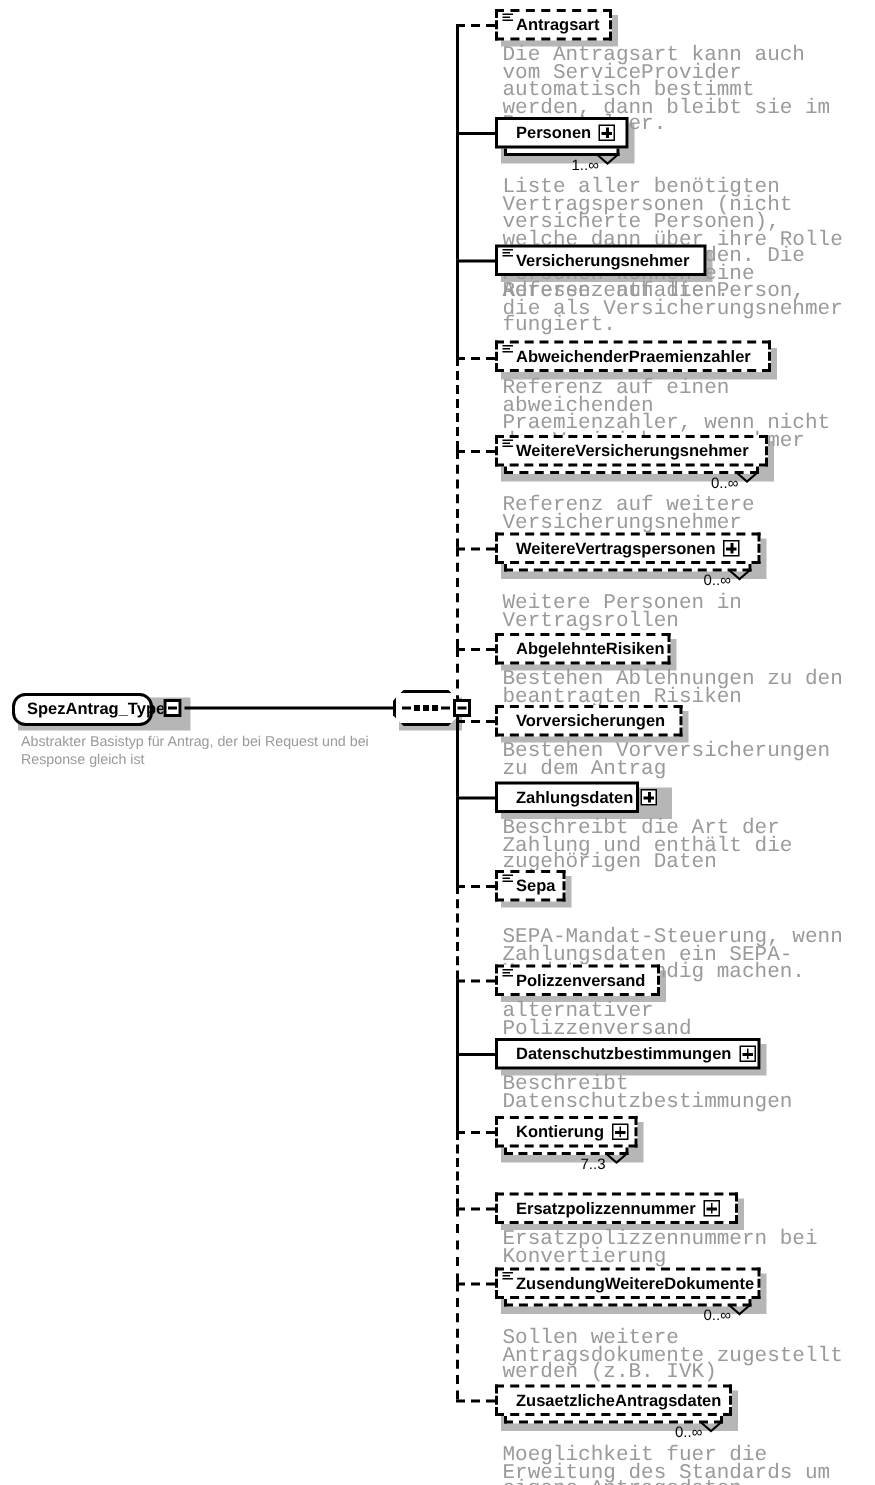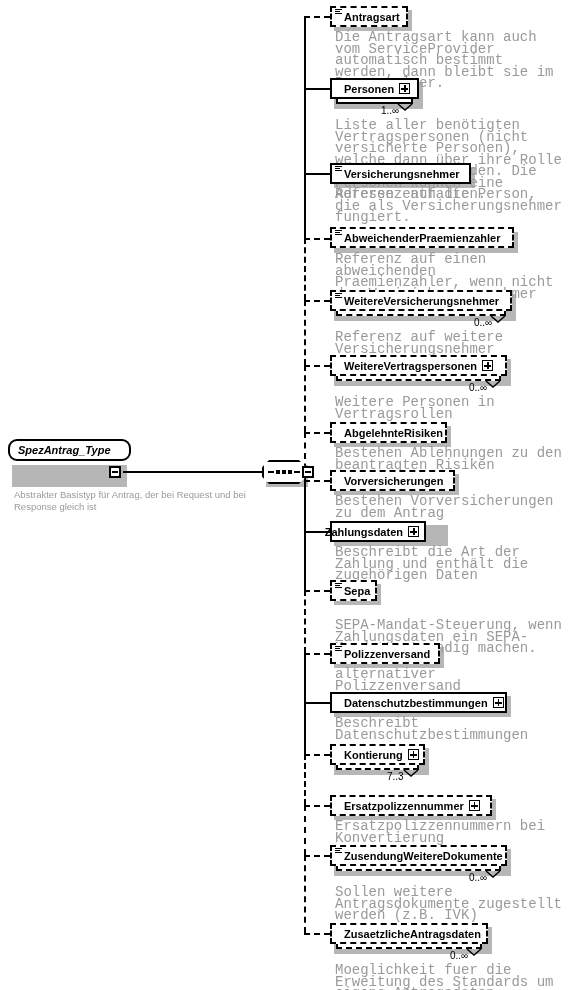--- a/index.html
+++ b/index.html
@@ -162,21 +162,21 @@
   .typedesc{
     position:absolute;
     font-size:9.5px;line-height:11.5px;color:#9a9a9a;z-index:6;
   }
 </style>
 </head>
 <body>
 
 <div id="canvas">
     <div class="shadowrect" style="left: 12px; top: 465px; width: 115px; height: 22px;"></div>
-    <div class="typebox" style="left: 8px; top: 439px; width: 123px; font-style: italic;">
+    <div class="typebox" style="left: 8px; top: 462px; width: 94px;">
       <span>SpezAntrag_Type</span>
     </div>
     <div class="edge-toggle" style="left: 109px; top: 466px;"></div>
     <div class="typedesc" style="left: 14px; top: 489px; width: 250px;">Abstrakter Basistyp für Antrag, der bei Request und bei Response gleich ist</div>
     <div class="hline" style="left: 123px; top: 471px; width: 139px;"></div>
     <div class="shadowrect" style="left: 266px; top: 465px; width: 42px; height: 22px;"></div>
     <div class="seqnode" style="left: 262px; top: 460px;">
       <div class="seq-oct"></div>
       <div class="seq-dots">
         <s></s>
@@ -283,21 +283,21 @@
     </div>
     <div class="desc" style="left: 335px; top: 448px; width: 232px;">Bestehen Ablehnungen zu den beantragten Risiken</div>
     <div class="hline dash" style="left: 304px; top: 480px; width: 26px;"></div>
     <div class="shadowrect" style="left: 334px; top: 474px; width: 125px; height: 21px;"></div>
     <div class="nodebox opt" style="left: 330px; top: 470px; width: 125px;">
       <span>Vorversicherungen</span>
     </div>
     <div class="desc" style="left: 335px; top: 496px; width: 232px;">Bestehen Vorversicherungen zu dem Antrag</div>
     <div class="hline" style="left: 304px; top: 531px; width: 26px;"></div>
     <div class="shadowrect" style="left: 334px; top: 525px; width: 114px; height: 21px;"></div>
-    <div class="nodebox req" style="left: 330px; top: 521px; width: 96px; justify-content: flex-end;">
+    <div class="nodebox req" style="left: 330px; top: 521px; width: 96px;">
       <span>Zahlungsdaten</span>
       <span class="toggle plus"></span>
     </div>
     <div class="desc" style="left: 335px; top: 547px; width: 232px;">Beschreibt die Art der Zahlung und enthält die zugehörigen Daten</div>
     <div class="hline dash" style="left: 304px; top: 590px; width: 26px;"></div>
     <div class="shadowrect" style="left: 334px; top: 584px; width: 47px; height: 21px;"></div>
     <div class="nodebox opt" style="left: 330px; top: 580px; width: 47px;">
       <span class="elicon">
         <i></i>
         <i></i>

